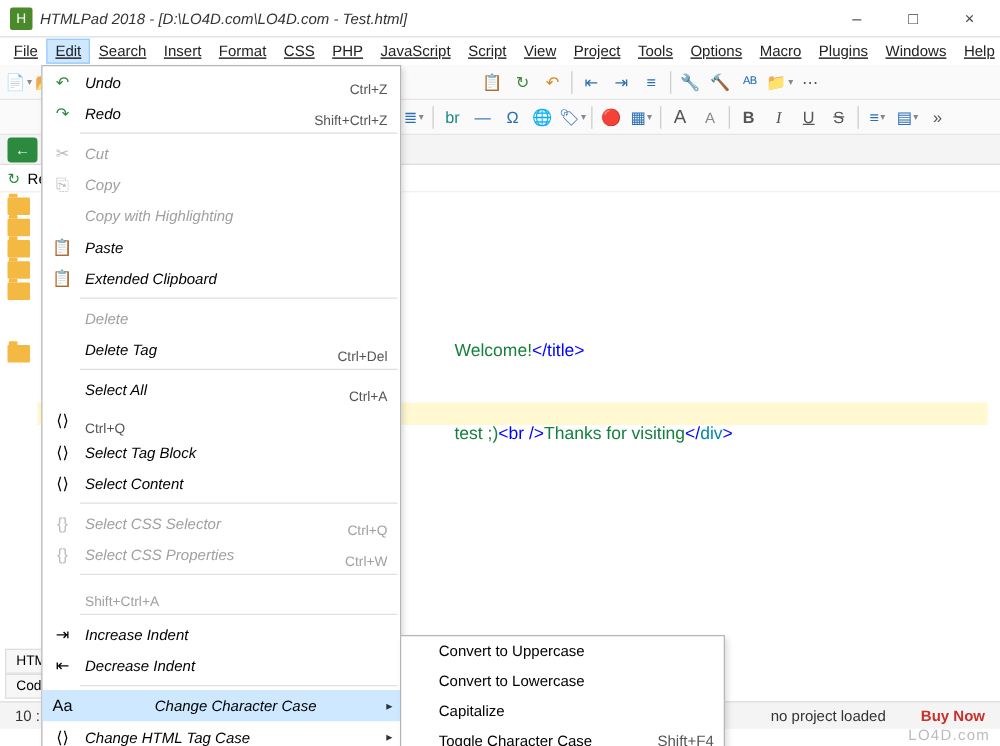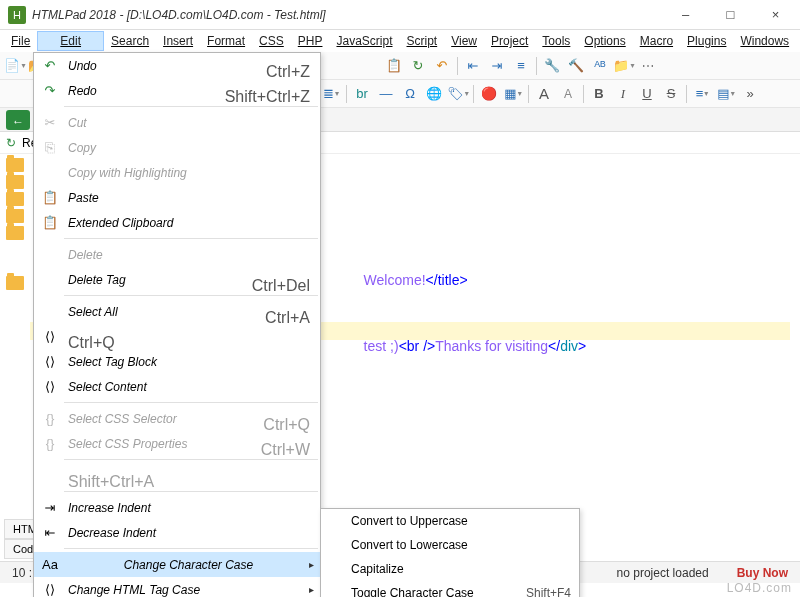--- a/index.html
+++ b/index.html
@@ -5,21 +5,21 @@
 * { margin: 0; padding: 0; box-sizing: border-box; font-family: "Segoe UI", Tahoma, sans-serif; }
 body { width: 800px; height: 597px; overflow: hidden; background: #fff; position: relative; font-size: 12px; }
 
 .titlebar { height: 30px; display: flex; align-items: center; padding: 0 2px; border-bottom: 1px solid #ddd; }
 .titlebar .app-icon { width: 18px; height: 18px; background: #4a8a2a; margin: 0 6px; display: flex; align-items: center; justify-content: center; color: #fff; font-size: 11px; border-radius: 2px; }
 .titlebar .title-text { flex: 1; font-size: 12px; color: #333; font-style: italic; }
 .titlebar .winbtn { width: 45px; height: 30px; display: flex; align-items: center; justify-content: center; color: #444; font-size: 13px; }
 
 .menubar { height: 22px; display: flex; align-items: center; padding: 0 4px; font-size: 12px; text-decoration: underline; }
 .menubar .mitem { padding: 3px 7px; color: #222; cursor: default; }
-.menubar .mitem[data-open="true"] { background: #cde8ff; border: 1px solid #99c9ff; padding: 2px 22px; }
+.menubar .mitem[data-open="true"] { background: #cde8ff; border: 1px solid #99c9ff; padding: 2px 6px; }
 
 .toolbar1,.toolbar2 { height: 28px; display: flex; align-items: center; padding: 0 4px; gap: 2px; border-bottom: 1px solid #e5e5e5; background: #fafafa; overflow: hidden; }
 .tbicon { width: 22px; height: 22px; display: flex; align-items: center; justify-content: center; color: #555; font-size: 13px; border-radius: 2px; }
 .tbicon.orange { color: #d9861a; }
 .tbicon.blue { color: #2b6fb5; }
 .tbicon.green { color: #3a8a3a; }
 .tbicon.teal { color: #1a8a8a; }
 .tbsep { width: 1px; height: 18px; background: #ccc; margin: 0 2px; }
 .tbicon .dd { font-size: 8px; color: #888; margin-left: 1px; }
 
@@ -31,30 +31,30 @@
 
 .folders { position: absolute; left: 6px; top: 158px; display: flex; flex-direction: column; gap: 3px; }
 .fld { width: 18px; height: 14px; background: #f4b942; border-radius: 1px; position: relative; }
 .fld::before { content: ""; position: absolute; top: -3px; left: 1px; width: 7px; height: 3px; background: #f4b942; border-radius: 1px 1px 0 0; }
 
 .editor { position: absolute; left: 30px; right: 0; top: 154px; height: 360px; background: #fff; z-index: 0; }
 .code-hl { position: absolute; top: 168px; left: 0; right: 10px; height: 18px; background: #fff8d0; }
 .code-text { position: absolute; font-family: "Courier New", monospace; font-size: 14px; white-space: pre; }
 .ct-blue { color: #0000ff; }
 .ct-teal { color: #0088aa; }
-.ct-text { color: #8b5cf6; }
+.ct-text { color: #15803d; }
 
 
 .menu { position: absolute; left: 33px; top: 52px; width: 288px; background: #fff; border: 1px solid #b6b6b6; box-shadow: 2px 2px 5px rgba(0,0,0,.15); z-index: 100; }
 .menu .row { display: flex; align-items: center; height: 25px; padding: 0 6px; position: relative; }
 .menu .row.hl { background: #cde8ff; text-align: center; }
 .menu .row.disabled { color: #a0a0a0; }
 .menu .mi-icon { width: 20px; height: 20px; margin-right: 8px; display: flex; align-items: center; justify-content: center; font-size: 13px; }
 .menu .mi-label { flex: 1; font-size: 12px; font-style: italic; }
-.menu .mi-sc { font-size: 16px; color: #555; margin-right: 4px; margin-top: 12px; }
+.menu .mi-sc { font-size: 11px; color: #555; margin-right: 4px; margin-top: 12px; }
 .menu .row.disabled .mi-sc { color: #a0a0a0; }
 .menu .mi-arrow { font-size: 10px; color: #333; }
 .menu .sep { height: 1px; background: #e0e0e0; margin: 3px 2px 3px 30px; }
 
 
 .submenu { position: absolute; left: 320px; top: 508px; width: 260px; background: #fff; border: 1px solid #b6b6b6; box-shadow: 2px 2px 5px rgba(0,0,0,.15); z-index: 100; }
 .submenu .row { display: flex; align-items: center; height: 24px; padding: 0 8px 0 30px; }
 .submenu .mi-label { flex: 1; font-size: 12px; }
 .submenu .mi-sc { font-size: 12px; color: #555; }
 

